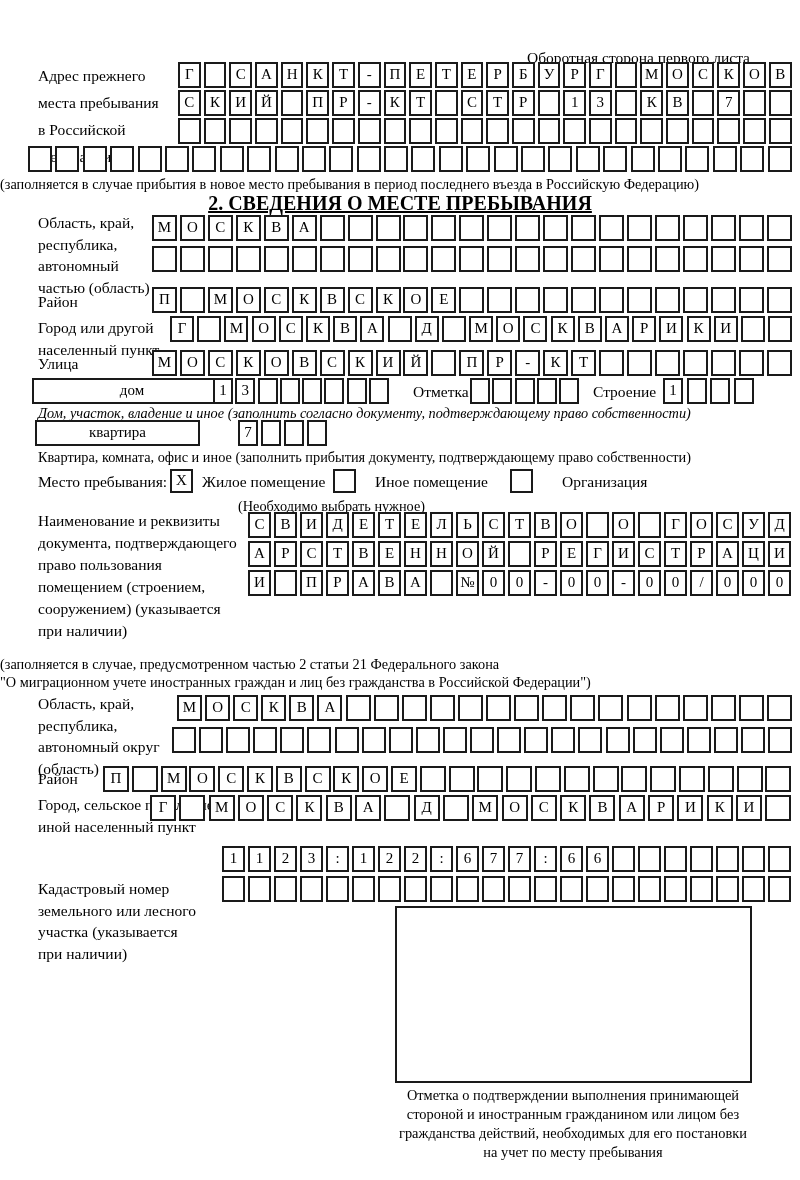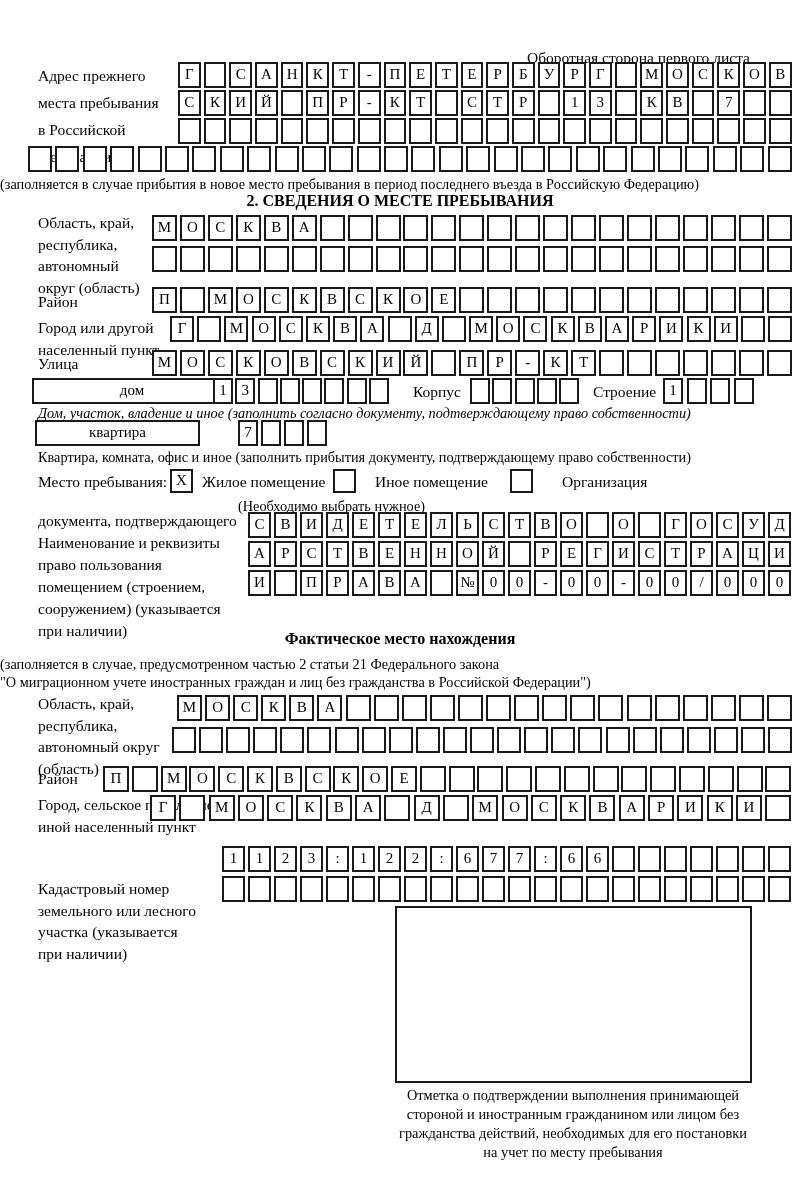--- a/index.html
+++ b/index.html
@@ -1,21 +1,21 @@
 <!DOCTYPE html>
 <html><head>
 <meta charset="utf-8">
 <style>
   html,body{margin:0;padding:0;background:#fff;}
   .page{position:relative;width:800px;height:1180px;background:#fff;color:#000;
         font-family:"Liberation Serif","DejaVu Serif",serif;overflow:hidden;}
   .lbl{position:absolute;font-size:15.5px;line-height:21.5px;white-space:nowrap;}
   .cap{position:absolute;font-size:14.3px;white-space:nowrap;}
   .center{left:0;width:800px;white-space:normal;}
-  .title{position:absolute;left:0;width:800px;text-align:center;font-weight:bold;font-size:16px;}
+  .title{position:absolute;left:0;width:800px;text-align:center;font-weight:bold;font-size:20px;text-decoration:underline;}
   .cellrow{position:absolute;white-space:nowrap;height:27px;}
   .cell{display:inline-block;box-sizing:border-box;height:26px;border:2px solid #1a1a1a;
         text-align:center;font-size:15px;line-height:21px;vertical-align:top;background:#fff;}
   .rt   .cell{width:22.7px;margin-right:3px;}
   .rt4  .cell{width:24px;margin-right:3.4px;}
   .r23  .cell{width:25px;margin-right:2.95px;}
   .rg1  .cell{width:24px;margin-right:3.2px;}
   .rdoc .cell{width:23px;margin-right:3px;}
   .ro2a .cell{width:25px;margin-right:3.1px;}
   .ro2b .cell{width:24px;margin-right:3.1px;}
@@ -51,71 +51,70 @@
   <div class="cellrow rt" style="left:178px;top:118px;"><span class="cell"></span><span class="cell"></span><span class="cell"></span><span class="cell"></span><span class="cell"></span><span class="cell"></span><span class="cell"></span><span class="cell"></span><span class="cell"></span><span class="cell"></span><span class="cell"></span><span class="cell"></span><span class="cell"></span><span class="cell"></span><span class="cell"></span><span class="cell"></span><span class="cell"></span><span class="cell"></span><span class="cell"></span><span class="cell"></span><span class="cell"></span><span class="cell"></span><span class="cell"></span><span class="cell"></span></div>
   <div class="cellrow rt4" style="left:28px;top:146px;"><span class="cell"></span><span class="cell"></span><span class="cell"></span><span class="cell"></span><span class="cell"></span><span class="cell"></span><span class="cell"></span><span class="cell"></span><span class="cell"></span><span class="cell"></span><span class="cell"></span><span class="cell"></span><span class="cell"></span><span class="cell"></span><span class="cell"></span><span class="cell"></span><span class="cell"></span><span class="cell"></span><span class="cell"></span><span class="cell"></span><span class="cell"></span><span class="cell"></span><span class="cell"></span><span class="cell"></span><span class="cell"></span><span class="cell"></span><span class="cell"></span><span class="cell"></span></div>
   <div class="cap center" style="top:176px;">(заполняется в случае прибытия в новое место пребывания в период последнего въезда в Российскую Федерацию)</div>
 
   <div class="title" style="top:192px;">2. СВЕДЕНИЯ О МЕСТЕ ПРЕБЫВАНИЯ</div>
 
   <div class="lbl" style="left:38px;top:212px;">
     <div>Область, край,</div>
     <div>республика,</div>
     <div>автономный</div>
-    <div>округ (область)</div>
+    <div>частью (область)</div>
   </div>
   <div class="cellrow r23" style="left:152px;top:215px;"><span class="cell">М</span><span class="cell">О</span><span class="cell">С</span><span class="cell">К</span><span class="cell">В</span><span class="cell">А</span><span class="cell"></span><span class="cell"></span><span class="cell"></span><span class="cell"></span><span class="cell"></span><span class="cell"></span><span class="cell"></span><span class="cell"></span><span class="cell"></span><span class="cell"></span><span class="cell"></span><span class="cell"></span><span class="cell"></span><span class="cell"></span><span class="cell"></span><span class="cell"></span><span class="cell"></span></div>
   <div class="cellrow r23" style="left:152px;top:246px;"><span class="cell"></span><span class="cell"></span><span class="cell"></span><span class="cell"></span><span class="cell"></span><span class="cell"></span><span class="cell"></span><span class="cell"></span><span class="cell"></span><span class="cell"></span><span class="cell"></span><span class="cell"></span><span class="cell"></span><span class="cell"></span><span class="cell"></span><span class="cell"></span><span class="cell"></span><span class="cell"></span><span class="cell"></span><span class="cell"></span><span class="cell"></span><span class="cell"></span><span class="cell"></span></div>
 
   <div class="lbl" style="left:38px;top:291px;">Район</div>
   <div class="cellrow r23" style="left:152px;top:287px;"><span class="cell">П</span><span class="cell"></span><span class="cell">М</span><span class="cell">О</span><span class="cell">С</span><span class="cell">К</span><span class="cell">В</span><span class="cell">С</span><span class="cell">К</span><span class="cell">О</span><span class="cell">Е</span><span class="cell"></span><span class="cell"></span><span class="cell"></span><span class="cell"></span><span class="cell"></span><span class="cell"></span><span class="cell"></span><span class="cell"></span><span class="cell"></span><span class="cell"></span><span class="cell"></span><span class="cell"></span></div>
 
   <div class="lbl" style="left:38px;top:317px;">
     <div>Город или другой</div>
     <div>населенный пункт</div>
   </div>
   <div class="cellrow rg1" style="left:170px;top:316px;"><span class="cell">Г</span><span class="cell"></span><span class="cell">М</span><span class="cell">О</span><span class="cell">С</span><span class="cell">К</span><span class="cell">В</span><span class="cell">А</span><span class="cell"></span><span class="cell">Д</span><span class="cell"></span><span class="cell">М</span><span class="cell">О</span><span class="cell">С</span><span class="cell">К</span><span class="cell">В</span><span class="cell">А</span><span class="cell">Р</span><span class="cell">И</span><span class="cell">К</span><span class="cell">И</span><span class="cell"></span><span class="cell"></span></div>
 
   <div class="lbl" style="left:38px;top:353px;">Улица</div>
   <div class="cellrow r23" style="left:152px;top:350px;"><span class="cell">М</span><span class="cell">О</span><span class="cell">С</span><span class="cell">К</span><span class="cell">О</span><span class="cell">В</span><span class="cell">С</span><span class="cell">К</span><span class="cell">И</span><span class="cell">Й</span><span class="cell"></span><span class="cell">П</span><span class="cell">Р</span><span class="cell">-</span><span class="cell">К</span><span class="cell">Т</span><span class="cell"></span><span class="cell"></span><span class="cell"></span><span class="cell"></span><span class="cell"></span><span class="cell"></span><span class="cell"></span></div>
 
   <div class="wbox" style="left:32px;top:378px;width:200px;">дом</div>
   <div class="cellrow rdom" style="left:213px;top:378px;"><span class="cell">1</span><span class="cell">3</span><span class="cell"></span><span class="cell"></span><span class="cell"></span><span class="cell"></span><span class="cell"></span><span class="cell"></span></div>
-  <div class="lbl" style="left:413px;top:381px;">Корпус</div>
+  <div class="lbl" style="left:413px;top:381px;">Отметка</div>
   <div class="cellrow rdom" style="left:470px;top:378px;"><span class="cell"></span><span class="cell"></span><span class="cell"></span><span class="cell"></span><span class="cell"></span></div>
   <div class="lbl" style="left:593px;top:381px;">Строение</div>
   <div class="cellrow rdom4" style="left:663px;top:378px;"><span class="cell">1</span><span class="cell"></span><span class="cell"></span><span class="cell"></span></div>
   <div class="cap" style="left:38px;top:405px;font-style:italic;">Дом, участок, владение и иное (заполнить согласно документу, подтверждающему право собственности)</div>
 
   <div class="wbox" style="left:35px;top:420px;width:165px;">квартира</div>
   <div class="cellrow rkv" style="left:238px;top:420px;"><span class="cell">7</span><span class="cell"></span><span class="cell"></span><span class="cell"></span></div>
   <div class="cap" style="left:38px;top:449px;">Квартира, комната, офис и иное (заполнить прибытия документу, подтверждающему право собственности)</div>
 
   <div class="lbl" style="left:38px;top:471px;">Место пребывания:</div>
   <div class="chk" style="left:170px;top:469px;">X</div>
   <div class="lbl" style="left:202px;top:471px;">Жилое помещение</div>
   <div class="chk" style="left:333px;top:469px;"></div>
   <div class="lbl" style="left:375px;top:471px;">Иное помещение</div>
   <div class="chk" style="left:510px;top:469px;"></div>
   <div class="lbl" style="left:562px;top:471px;">Организация</div>
   <div class="cap" style="left:238px;top:498px;">(Необходимо выбрать нужное)</div>
 
   <div class="lbl" style="left:38px;top:510px;line-height:22px;">
+    <div>Наименование и реквизиты</div>
     <div>документа, подтверждающего</div>
-    <div>Наименование и реквизиты</div>
     <div>право пользования</div>
     <div>помещением (строением,</div>
     <div>сооружением) (указывается</div>
     <div>при наличии)</div>
   </div>
   <div class="cellrow rdoc" style="left:248px;top:512px;"><span class="cell">С</span><span class="cell">В</span><span class="cell">И</span><span class="cell">Д</span><span class="cell">Е</span><span class="cell">Т</span><span class="cell">Е</span><span class="cell">Л</span><span class="cell">Ь</span><span class="cell">С</span><span class="cell">Т</span><span class="cell">В</span><span class="cell">О</span><span class="cell"></span><span class="cell">О</span><span class="cell"></span><span class="cell">Г</span><span class="cell">О</span><span class="cell">С</span><span class="cell">У</span><span class="cell">Д</span></div>
   <div class="cellrow rdoc" style="left:248px;top:541px;"><span class="cell">А</span><span class="cell">Р</span><span class="cell">С</span><span class="cell">Т</span><span class="cell">В</span><span class="cell">Е</span><span class="cell">Н</span><span class="cell">Н</span><span class="cell">О</span><span class="cell">Й</span><span class="cell"></span><span class="cell">Р</span><span class="cell">Е</span><span class="cell">Г</span><span class="cell">И</span><span class="cell">С</span><span class="cell">Т</span><span class="cell">Р</span><span class="cell">А</span><span class="cell">Ц</span><span class="cell">И</span></div>
   <div class="cellrow rdoc" style="left:248px;top:570px;"><span class="cell">И</span><span class="cell"></span><span class="cell">П</span><span class="cell">Р</span><span class="cell">А</span><span class="cell">В</span><span class="cell">А</span><span class="cell"></span><span class="cell">№</span><span class="cell">0</span><span class="cell">0</span><span class="cell">-</span><span class="cell">0</span><span class="cell">0</span><span class="cell">-</span><span class="cell">0</span><span class="cell">0</span><span class="cell">/</span><span class="cell">0</span><span class="cell">0</span><span class="cell">0</span></div>
 
-  <div class="title" style="top:630px;">Фактическое место нахождения</div>
   <div class="cap center" style="top:656px;">(заполняется в случае, предусмотренном частью 2 статьи 21 Федерального закона</div>
   <div class="cap center" style="top:674px;">"О миграционном учете иностранных граждан и лиц без гражданства в Российской Федерации")</div>
 
   <div class="lbl" style="left:38px;top:693px;">
     <div>Область, край,</div>
     <div>республика,</div>
     <div>автономный округ</div>
     <div>(область)</div>
   </div>
   <div class="cellrow ro2a" style="left:177px;top:695px;"><span class="cell">М</span><span class="cell">О</span><span class="cell">С</span><span class="cell">К</span><span class="cell">В</span><span class="cell">А</span><span class="cell"></span><span class="cell"></span><span class="cell"></span><span class="cell"></span><span class="cell"></span><span class="cell"></span><span class="cell"></span><span class="cell"></span><span class="cell"></span><span class="cell"></span><span class="cell"></span><span class="cell"></span><span class="cell"></span><span class="cell"></span><span class="cell"></span><span class="cell"></span></div>

